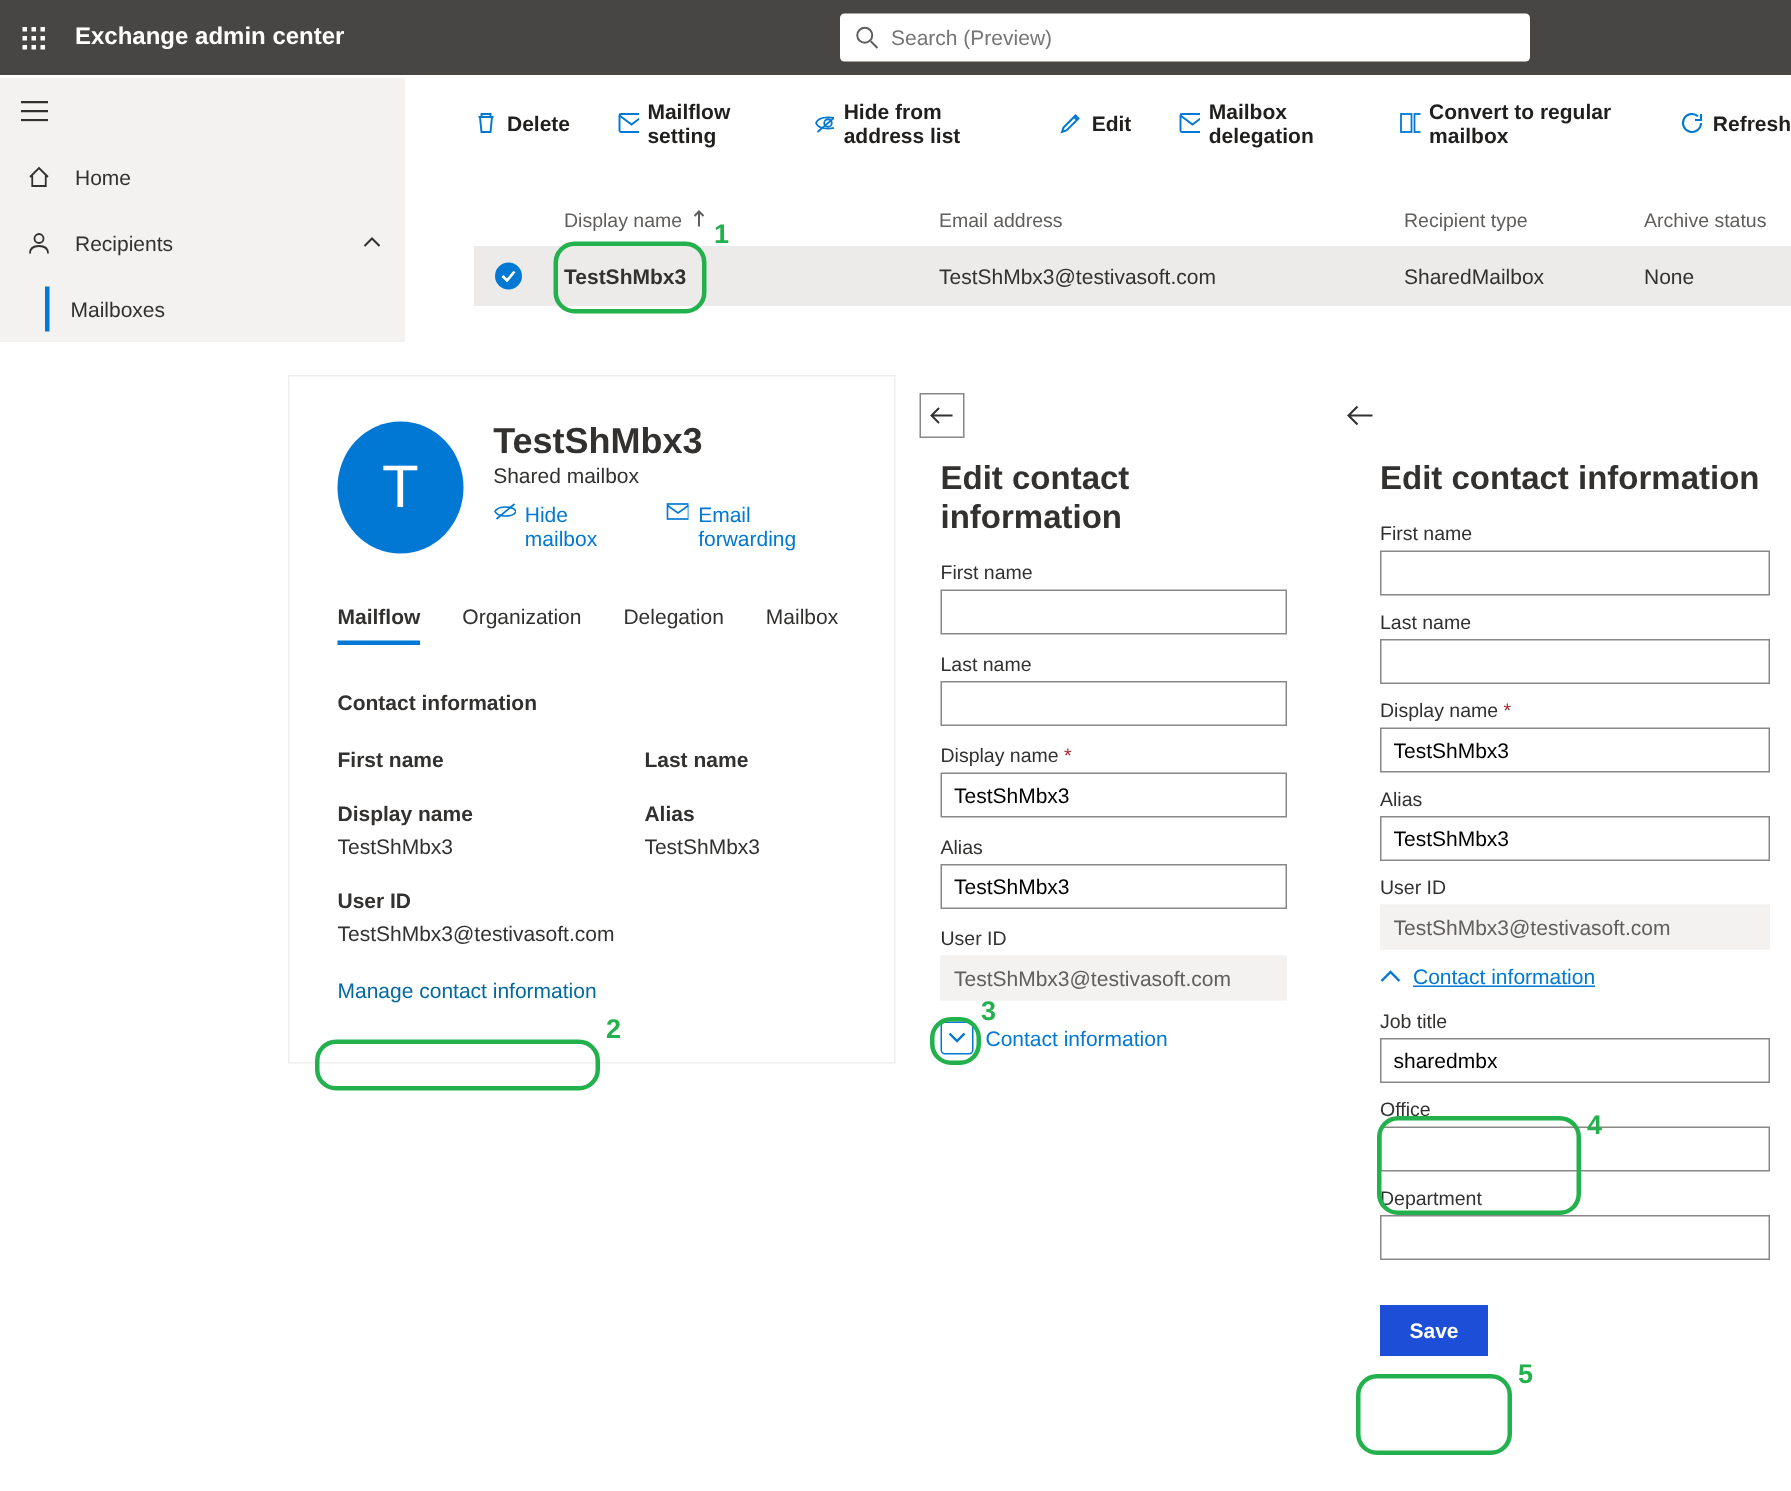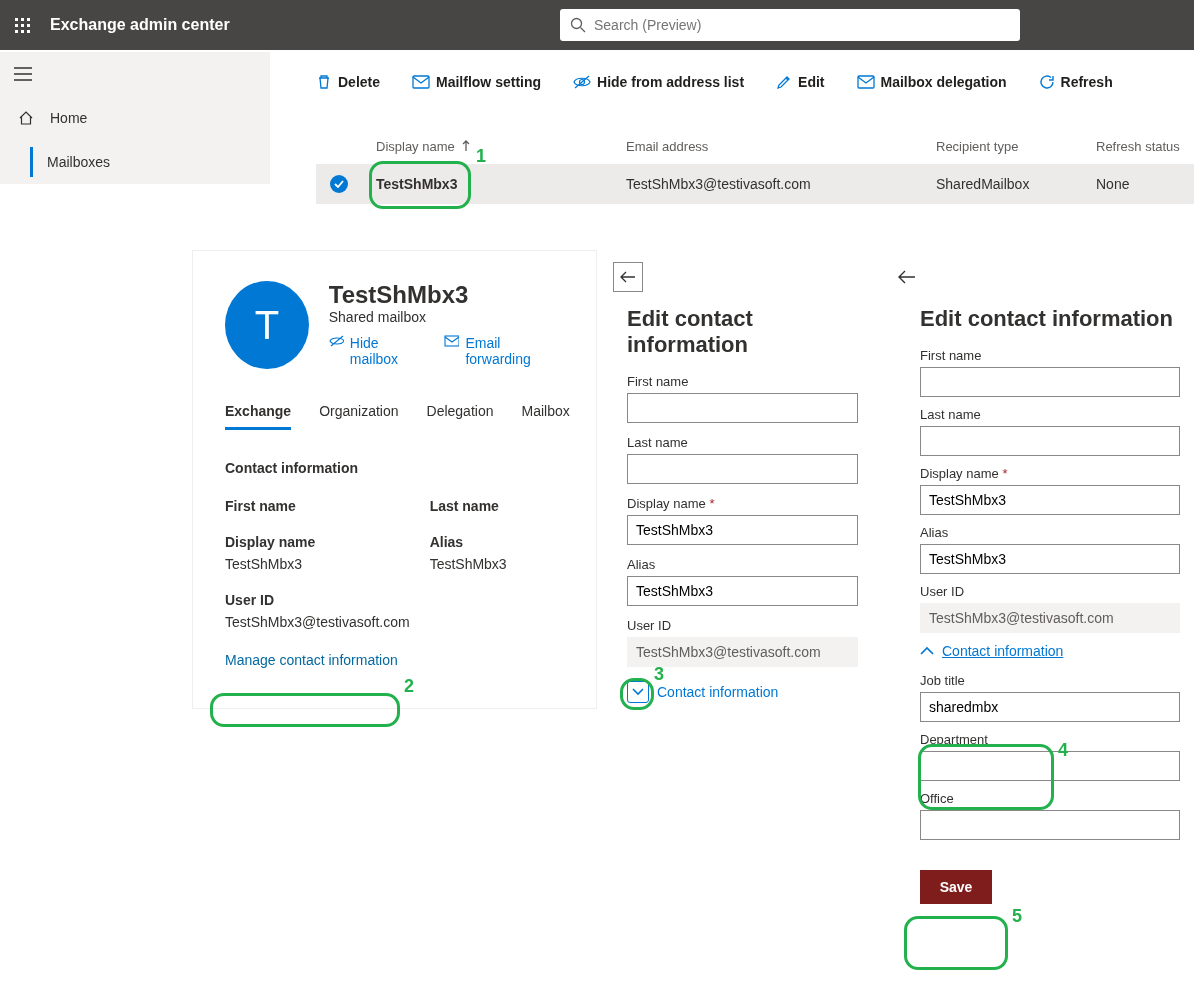--- a/index.html
+++ b/index.html
@@ -65,21 +65,21 @@
 .req{color:#a4262c}
 .form-g input{width:100%;height:30px;border:1px solid #8a8886;padding:0 8px;font-size:14px}
 .form-g input.ro{background:#f3f2f1;border:1px solid #f3f2f1;color:#605e5c}
 .expander{display:flex;align-items:center;gap:8px;color:#0078d4;margin:14px 22px 0 22px;cursor:pointer}
 .chev-box{border:1px solid #0078d4;width:22px;height:22px;display:flex;align-items:center;justify-content:center;border-radius:3px}
 .panel3{position:absolute;left:882px;top:262px;width:312px;background:#fff}
 .panel3 .back-btn{border:none}
 .panel3 .form-g{margin:0 0 10px 38px;width:260px}
 .panel3 .p2-title{margin:6px 0 16px 38px}
 .panel3 .expander{margin:10px 0 8px 38px}
-.save-btn{background:#7f1d1d;color:#fff;border:none;width:72px;height:34px;font-size:14px;font-weight:600;cursor:pointer;margin:20px 0 0 38px}
+.save-btn{background:#1d4ed8;color:#fff;border:none;width:72px;height:34px;font-size:14px;font-weight:600;cursor:pointer;margin:20px 0 0 38px}
 svg{display:block}
 </style>
 </head>
 <body>
 
 <div class="topbar">
   <div class="waffle">
     <div class="waffle-grid">
         <span></span>
         <span></span>
@@ -111,20 +111,34 @@
       </svg>
   </div>
   <div class="nav-item">
     <span class="nic">
         <svg width="16" height="16" viewBox="0 0 16 16">
           <path d="M2 8 L8 2 L14 8 M3.5 7 V14 H12.5 V7" fill="none" stroke="#323130" stroke-width="1.2"></path>
         </svg>
       </span>
     <span>Home</span>
   </div>
+  <div class="nav-item">
+    <span class="nic">
+        <svg width="16" height="16" viewBox="0 0 16 16">
+          <circle cx="8" cy="5" r="3" fill="none" stroke="#323130" stroke-width="1.2"></circle>
+          <path d="M2 15 C2 11 5 10 8 10 C11 10 14 11 14 15" fill="none" stroke="#323130" stroke-width="1.2"></path>
+        </svg>
+      </span>
+    <span>Recipients</span>
+    <span class="chev">
+        <svg width="12" height="8">
+          <path d="M1 6 L6 1 L11 6" fill="none" stroke="#323130" stroke-width="1.4"></path>
+        </svg>
+      </span>
+  </div>
   <div class="nav-sub">
     <span class="bar"></span>
     <span>Mailboxes</span>
   </div>
 </div>
 
 <div class="toolbar">
   <div class="tbtn">
     <svg width="16" height="16">
         <path d="M3 4 H13 M5 4 V2 H11 V4 M4 4 L5 14 H11 L12 4" fill="none" stroke="#0078d4" stroke-width="1.3"></path>
@@ -151,39 +165,46 @@
         <path d="M2 14 L3 11 L11 3 L13 5 L5 13 L2 14 Z M10 4 L12 6" fill="none" stroke="#0078d4" stroke-width="1.3"></path>
       </svg>
     <span class="lbl">Edit</span>
   </div>
   <div class="tbtn">
     <svg width="18" height="14">
         <rect x="1" y="1" width="16" height="12" rx="1" fill="none" stroke="#0078d4" stroke-width="1.3"></rect>
         <path d="M1 2 L9 8 L17 2" fill="none" stroke="#0078d4" stroke-width="1.3"></path>
       </svg>
     <span class="lbl">Mailbox delegation</span>
+  </div>
+  <div class="tbtn">
+    <svg width="18" height="16">
+        <rect x="1" y="2" width="7" height="12" fill="none" stroke="#0078d4" stroke-width="1.2"></rect>
+        <rect x="10" y="2" width="7" height="12" fill="none" stroke="#0078d4" stroke-width="1.2"></rect>
+      </svg>
+    <span class="lbl">Convert to regular mailbox</span>
   </div>
   <div class="tbtn">
     <svg width="16" height="16">
         <path d="M14 8 A6 6 0 1 1 12 3.5 M14 2 V6 H10" fill="none" stroke="#0078d4" stroke-width="1.4"></path>
       </svg>
     <span class="lbl">Refresh</span>
   </div>
 </div>
 
 <div class="table-head">
   <div class="th-name">
     <span>Display name</span>
     <svg width="10" height="12">
         <path d="M5 1 V11 M2 4 L5 1 L8 4" fill="none" stroke="#605e5c" stroke-width="1.3"></path>
       </svg>
   </div>
   <div class="th-email">Email address</div>
   <div class="th-rec">Recipient type</div>
-  <div class="th-arch">Refresh status</div>
+  <div class="th-arch">Archive status</div>
 </div>
 
 <div class="table-row">
   <div class="row-chk">
     <svg width="10" height="8">
         <path d="M1 4 L4 7 L9 1" fill="none" stroke="#fff" stroke-width="1.8"></path>
       </svg>
   </div>
   <div class="row-name">TestShMbx3</div>
   <div class="row-email">TestShMbx3@testivasoft.com</div>
@@ -209,21 +230,21 @@
           <svg width="16" height="12">
               <rect x="1" y="1" width="14" height="10" fill="none" stroke="#0078d4" stroke-width="1.1"></rect>
               <path d="M1 2 L8 7 L15 2" fill="none" stroke="#0078d4" stroke-width="1.1"></path>
             </svg>
           <span>Email forwarding</span>
         </div>
       </div>
     </div>
   </div>
   <div class="tabs">
-    <div class="tab active">Exchange</div>
+    <div class="tab active">Mailflow</div>
     <div class="tab">Organization</div>
     <div class="tab">Delegation</div>
     <div class="tab">Mailbox</div>
   </div>
   <div class="section-h">Contact information</div>
   <div class="fields">
     <div>
         <div class="fld-l">First name</div>
       </div>
     <div>
@@ -283,22 +304,22 @@
   <div class="form-g"><label><span>Display name</span> <span class="req">*</span></label><input value="TestShMbx3" style=""></div>
   <div class="form-g"><label>Alias</label><input value="TestShMbx3" style=""></div>
   <div class="form-g"><label>User ID</label><input class="ro" readonly="" value="TestShMbx3@testivasoft.com" style=""></div>
   <div class="expander">
     <svg width="14" height="10">
         <path d="M1 8 L7 2 L13 8" fill="none" stroke="#0078d4" stroke-width="1.6"></path>
       </svg>
     <span style="text-decoration:underline">Contact information</span>
   </div>
   <div class="form-g" style="margin-top:14px"><label>Job title</label><input value="sharedmbx" style=""></div>
+  <div class="form-g"><label>Office</label><input style=""></div>
   <div class="form-g"><label>Department</label><input style=""></div>
-  <div class="form-g"><label>Office</label><input style=""></div>
   <button class="save-btn">Save</button>
 </div>
 
 <div class="anno" style="left:369px;top:161px;width:102px;height:48px"></div>
 <div class="anno-num" style="left:476px;top:146px">1</div>
 
 <div class="anno" style="left:210px;top:693px;width:190px;height:34px"></div>
 <div class="anno-num" style="left:404px;top:676px">2</div>
 
 <div class="anno" style="left:620px;top:678px;width:34px;height:32px"></div>

